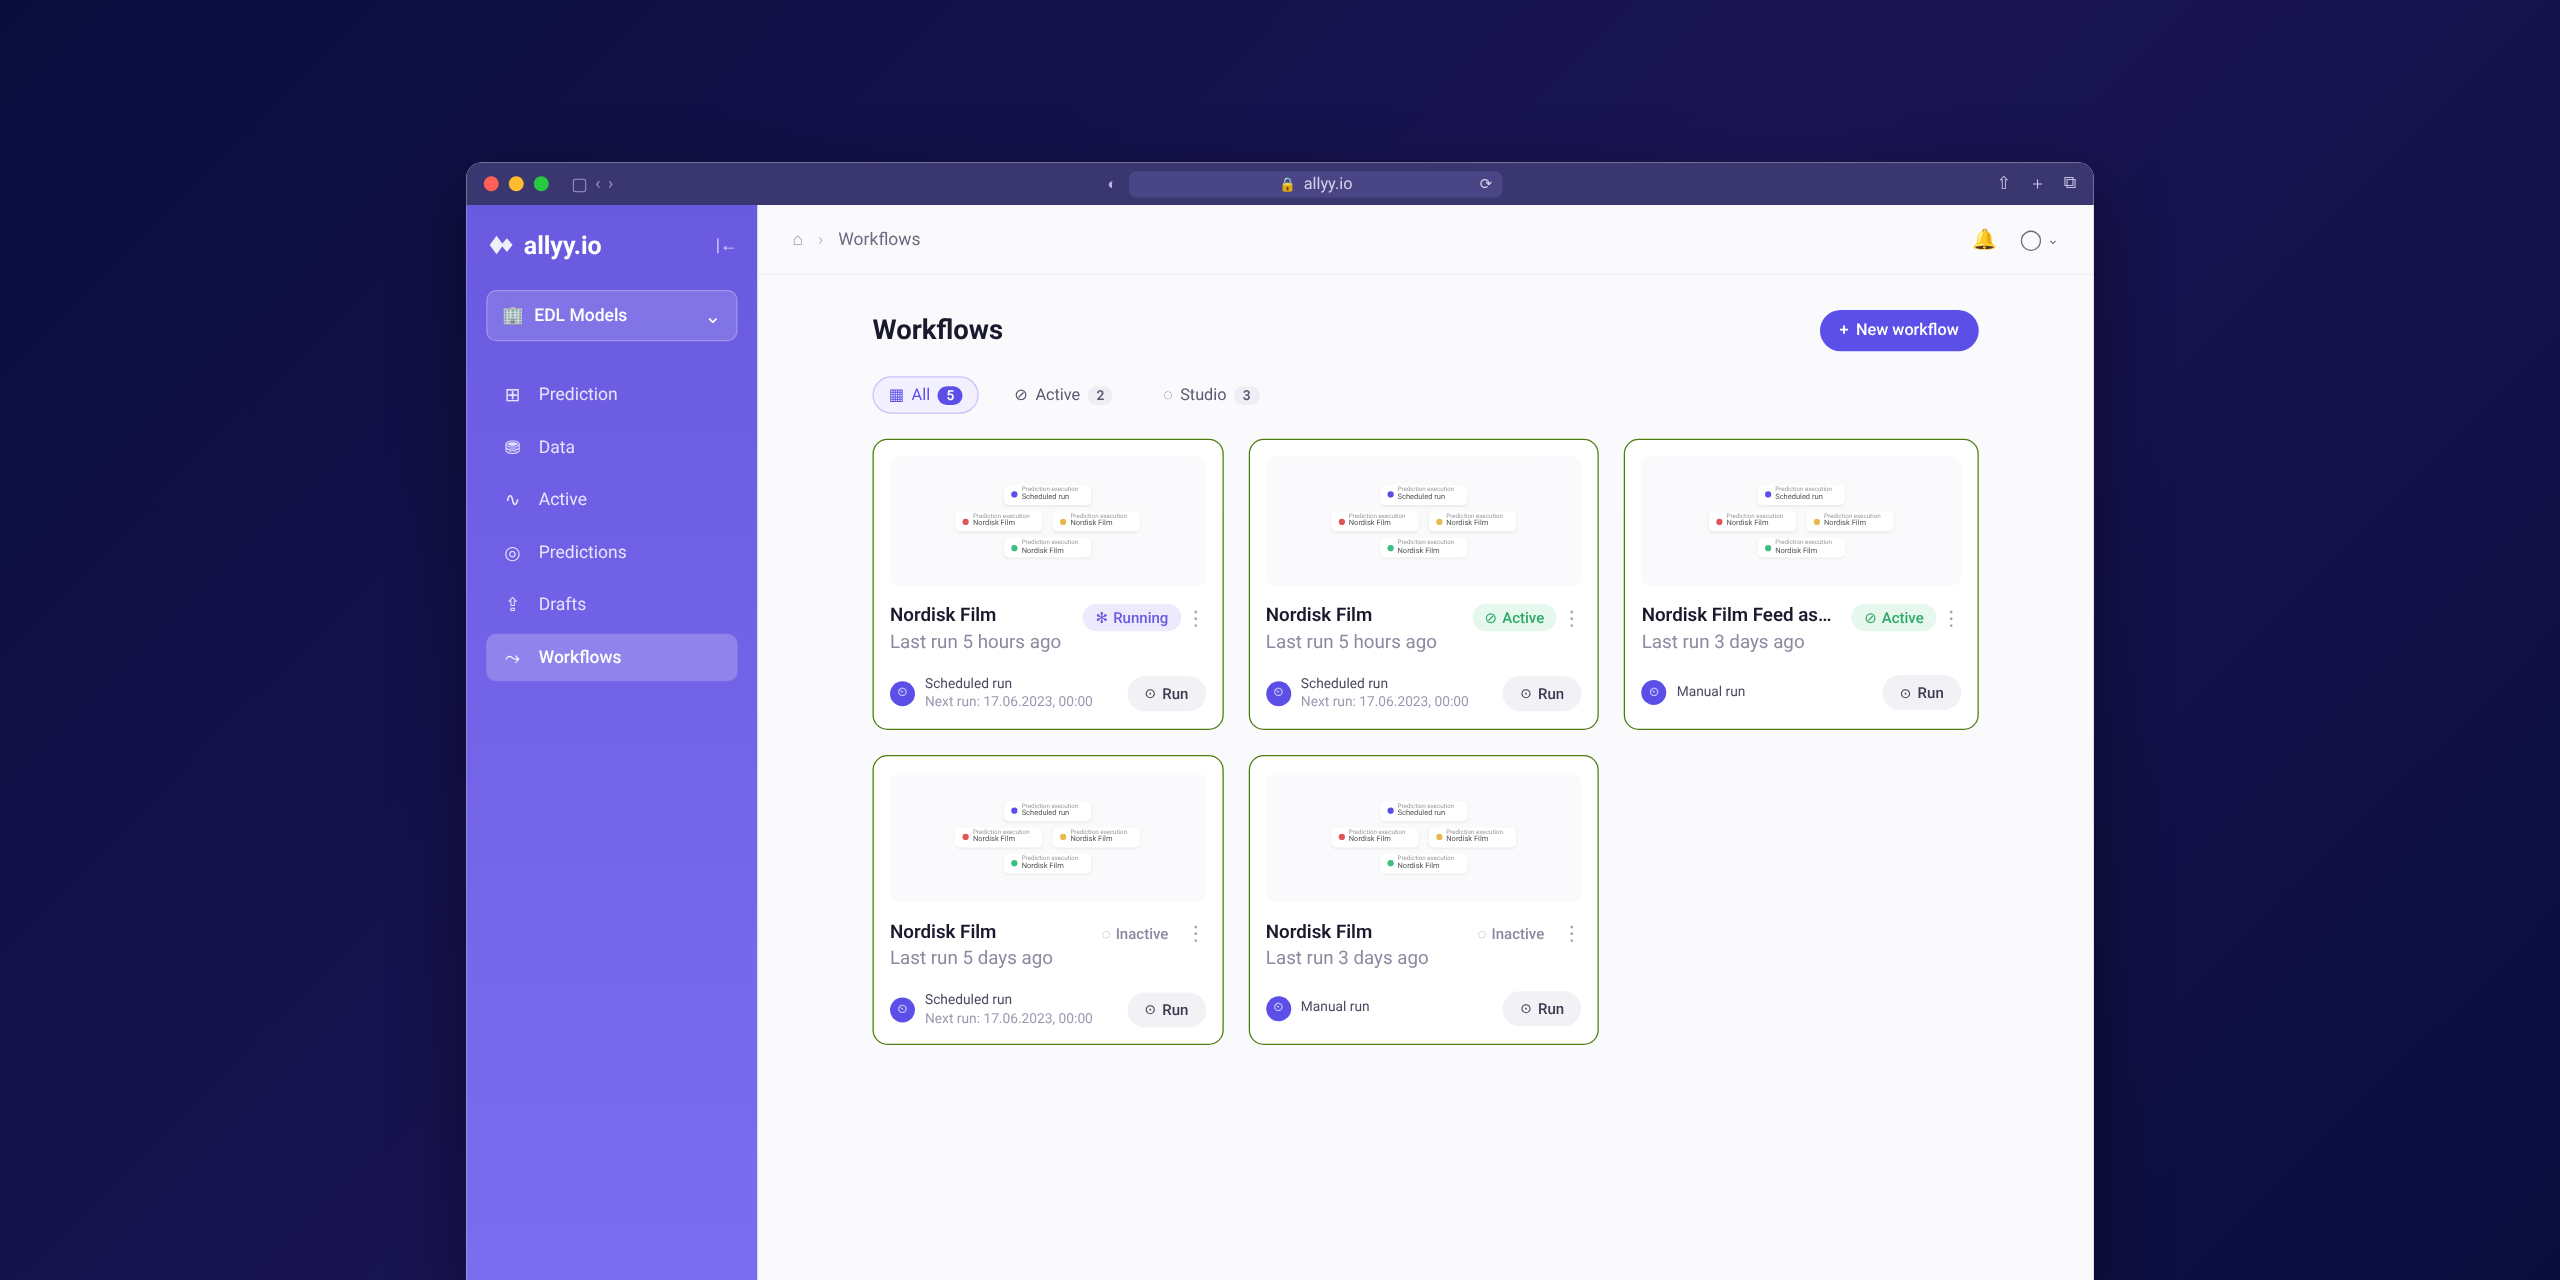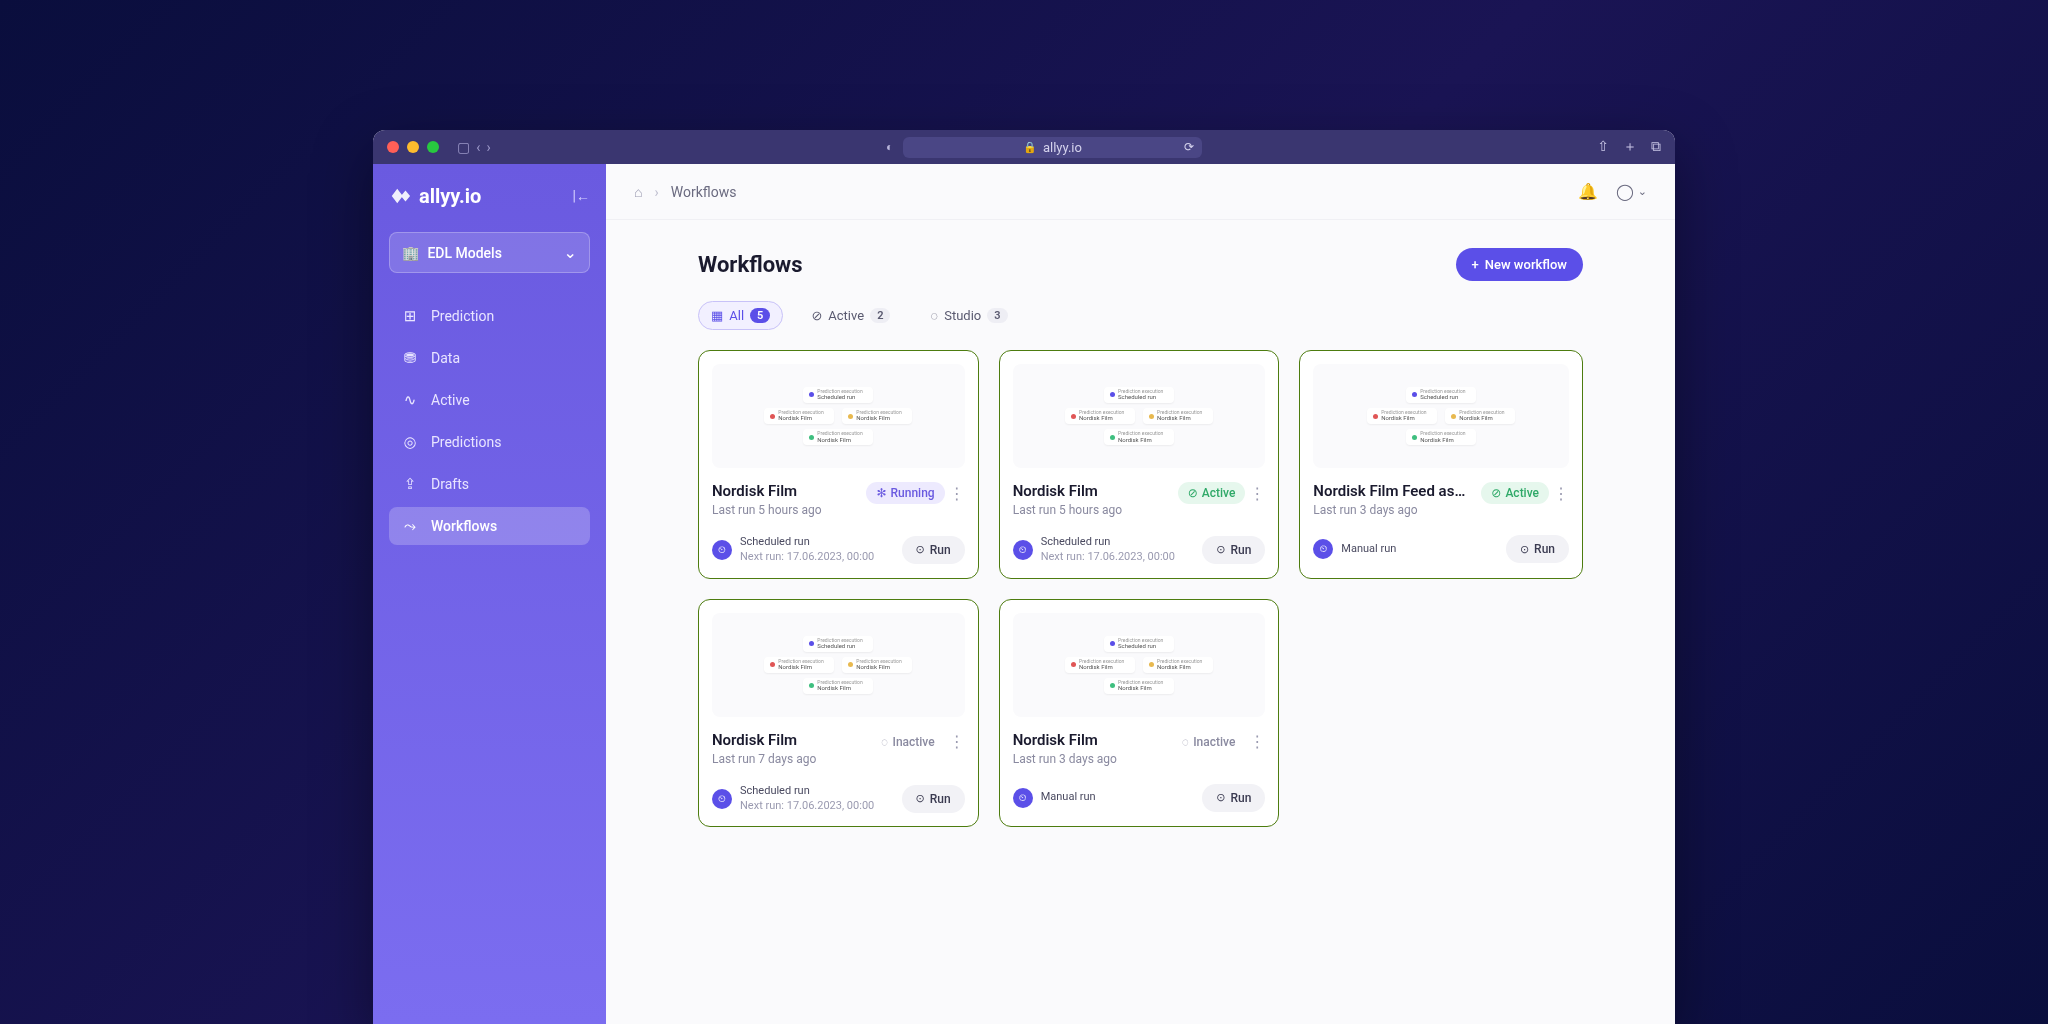--- a/index.html
+++ b/index.html
@@ -49,21 +49,21 @@
 .card { background:#fff; border:1px solid #4d7c0f; border-radius:12px; padding:13px; }
 .preview { background:#fafafc; border-radius:8px; height:104px; padding:8px; display:flex; flex-direction:column; align-items:center; justify-content:center; gap:5px; overflow:hidden; }
 .node-row{display:flex;gap:8px;justify-content:center}
 .node { background:#fff; border-radius:4px; padding:2px 6px; font-size:6px; color:#555; display:flex; align-items:center; gap:3px; width:70px; box-shadow:0 1px 2px rgba(0,0,0,.06);}
 .node .nd{width:5px;height:5px;border-radius:50%;flex-shrink:0}
 .nd.b{background:#5b4fe8}.nd.r{background:#e05656}.nd.o{background:#e8b94f}.nd.g{background:#3fbf7f}
 .node .nt{display:flex;flex-direction:column;line-height:1.1}
 .node .nt .s{font-size:5px;color:#999}
 .card-mid { display:flex; align-items:flex-start; justify-content:space-between; margin-top:14px; gap:8px; }
 .wf-name { font-size:15px; font-weight:600; color:#1a1a2e; white-space:nowrap; overflow:hidden; text-overflow:ellipsis; max-width:160px; }
-.wf-last { font-size:12px; color:#8a8aa0; margin-top:3px; }
+.wf-last { font-size:15px; color:#8a8aa0; margin-top:3px; }
 .status { display:flex; align-items:center; gap:4px; font-size:12px; padding:4px 10px; border-radius:14px; font-weight:500; }
 .status.running{background:#edeafe;color:#6a5ae0}
 .status.active{background:#e6f7ed;color:#2fa968}
 .status.inactive{color:#8a8aa0}
 .more{color:#9a9ab0;cursor:pointer;font-size:16px;margin-left:4px}
 .card-bot { display:flex; align-items:center; justify-content:space-between; margin-top:18px; }
 .sched { display:flex; align-items:center; gap:8px; }
 .sched-ic { width:20px; height:20px; background:#5b4fe8; border-radius:50%; display:flex; align-items:center; justify-content:center; color:#fff; font-size:10px; }
 .sched-txt{font-size:11px;color:#4a4a60;line-height:1.35}
 .sched-txt .sub{color:#9a9ab0}
@@ -405,21 +405,21 @@
                     <span class="nt">
                       <span class="s">Prediction execution</span>
                       <span>Nordisk Film</span>
                     </span>
                   </div>
                 </div>
   </div>
     <div class="card-mid">
       <div>
         <div class="wf-name">Nordisk Film</div>
-        <div class="wf-last">Last run 7 days ago</div>
+        <div class="wf-last">Last run 5 days ago</div>
       </div>
       <div style="display:flex;align-items:center">
         <span class="status inactive">
           <span>◌</span>Inactive
         </span>
         <span class="more">⋮</span>
       </div>
     </div>
     <div class="card-bot">
       <div class="sched">

